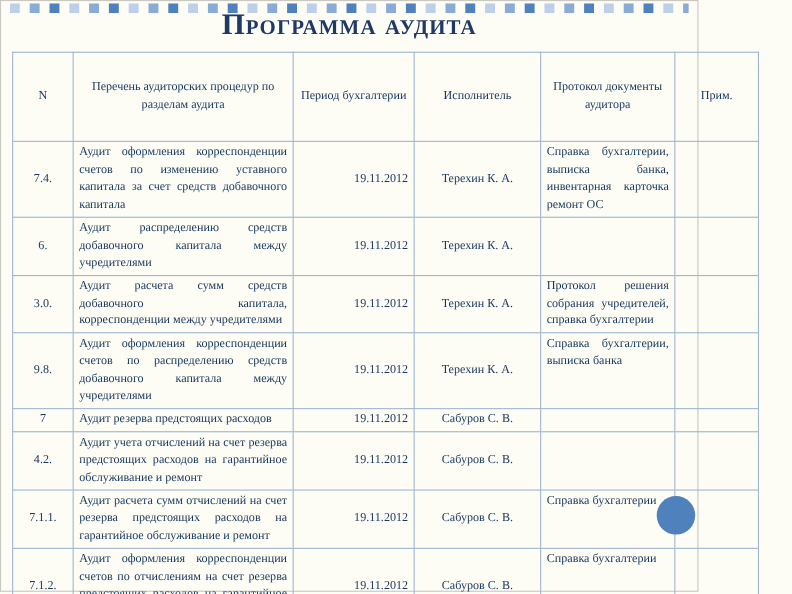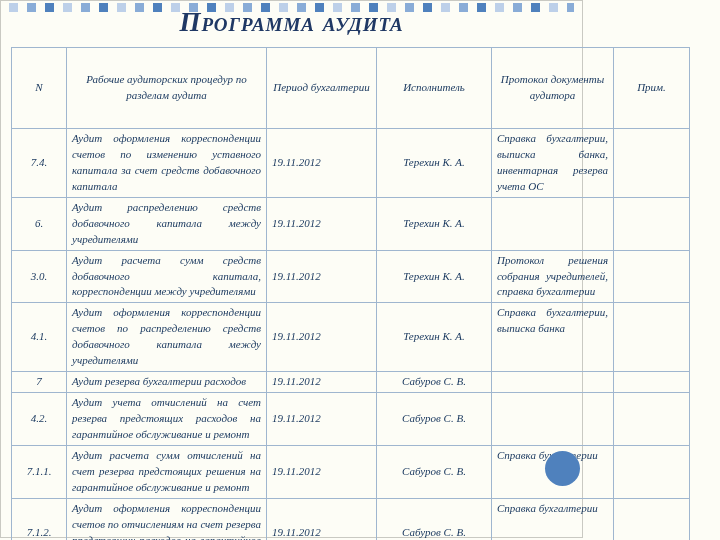--- a/index.html
+++ b/index.html
@@ -2,40 +2,40 @@
 <html style="--background: #fdfdf6; --text: #17365d; --title_text: #1f3864; --border: #9fb6cf; --accent: #4f81bd;"><head>
 <meta charset="utf-8">
 <style>
   html,body{margin:0;padding:0;}
   body{
     width:720px;height:540px;overflow:hidden;
     background:var(--background,#fdfdf6);
     color:var(--text,#17365d);
     font-family:"Liberation Serif","DejaVu Serif",serif;
   }
-  .slide{position:relative;width:583px;height:538px;border:1px solid #c9c9c2;box-sizing:border-box;font-style:italic;}
+  .slide{position:relative;width:635px;height:538px;border:1px solid #c9c9c2;box-sizing:border-box;}
   .top-strip{position:absolute;top:2px;left:8px;right:8px;height:9px;display:flex;gap:9px;overflow:hidden;}
   .sq{width:9px;height:9px;flex:0 0 9px;}
   .title{
     margin:0;position:absolute;top:6px;left:0;right:0;text-align:center;
     font-size:27px;font-weight:bold;font-variant:small-caps;letter-spacing:1px;
     color:var(--title_text,#1f3864);
   }
   table.audit{
     position:absolute;top:46px;left:10px;width:678px;
     border-collapse:collapse;table-layout:fixed;font-size:11px;
   }
   table.audit th, table.audit td{
     border:1px solid var(--border,#9fb6cf);
     padding:2px 5px;line-height:1.45;word-wrap:break-word;
   }
   table.audit th{font-weight:normal;text-align:center;vertical-align:middle;height:76px;}
   td.n{text-align:center;vertical-align:middle;}
   td.procedure{text-align:justify;vertical-align:top;}
-  td.period{text-align:left;vertical-align:middle;}
+  td.period{text-align:right;vertical-align:middle;}
   td.executor{text-align:center;vertical-align:middle;}
   td.documents{text-align:justify;vertical-align:top;}
   td.note{vertical-align:top;}
   .circle{
     position:absolute;top:450px;right:2px;width:35px;height:35px;
     border-radius:50%;background:var(--accent,#4f81bd);
   }
 </style>
 </head>
 <body>
@@ -87,79 +87,79 @@
       <col style="width:55px">
       <col style="width:200px">
       <col style="width:110px">
       <col style="width:115px">
       <col style="width:122px">
       <col style="width:76px">
     </colgroup>
     <thead>
       <tr id="headRow">
           <th>N</th>
-          <th>Рабочие аудиторских процедур по разделам аудита</th>
+          <th>Перечень аудиторских процедур по разделам аудита</th>
           <th>Период бухгалтерии</th>
           <th>Исполнитель</th>
           <th>Протокол документы аудитора</th>
           <th>Прим.</th>
         </tr>
     </thead>
     <tbody id="bodyRows">
         <tr>
           <td class="n">7.4.</td>
           <td class="procedure">Аудит оформления корреспонденции счетов по изменению уставного капитала за счет средств добавочного капитала</td>
           <td class="period">19.11.2012</td>
           <td class="executor">Терехин К. А.</td>
-          <td class="documents">Справка бухгалтерии, выписка банка, инвентарная резерва учета ОС</td>
+          <td class="documents">Справка бухгалтерии, выписка банка, инвентарная карточка ремонт ОС</td>
           <td class="note"></td>
         </tr>
         <tr>
           <td class="n">6.</td>
           <td class="procedure">Аудит распределению средств добавочного капитала между учредителями</td>
           <td class="period">19.11.2012</td>
           <td class="executor">Терехин К. А.</td>
           <td class="documents"></td>
           <td class="note"></td>
         </tr>
         <tr>
           <td class="n">3.0.</td>
           <td class="procedure">Аудит расчета сумм средств добавочного капитала, корреспонденции между учредителями</td>
           <td class="period">19.11.2012</td>
           <td class="executor">Терехин К. А.</td>
           <td class="documents">Протокол решения собрания учредителей, справка бухгалтерии</td>
           <td class="note"></td>
         </tr>
         <tr>
-          <td class="n">4.1.</td>
+          <td class="n">9.8.</td>
           <td class="procedure">Аудит оформления корреспонденции счетов по распределению средств добавочного капитала между учредителями</td>
           <td class="period">19.11.2012</td>
           <td class="executor">Терехин К. А.</td>
           <td class="documents">Справка бухгалтерии, выписка банка</td>
           <td class="note"></td>
         </tr>
         <tr>
           <td class="n">7</td>
-          <td class="procedure">Аудит резерва бухгалтерии расходов</td>
+          <td class="procedure">Аудит резерва предстоящих расходов</td>
           <td class="period">19.11.2012</td>
           <td class="executor">Сабуров С. В.</td>
           <td class="documents"></td>
           <td class="note"></td>
         </tr>
         <tr>
           <td class="n">4.2.</td>
           <td class="procedure">Аудит учета отчислений на счет резерва предстоящих расходов на гарантийное обслуживание и ремонт</td>
           <td class="period">19.11.2012</td>
           <td class="executor">Сабуров С. В.</td>
           <td class="documents"></td>
           <td class="note"></td>
         </tr>
         <tr>
           <td class="n">7.1.1.</td>
-          <td class="procedure">Аудит расчета сумм отчислений на счет резерва предстоящих решения на гарантийное обслуживание и ремонт</td>
+          <td class="procedure">Аудит расчета сумм отчислений на счет резерва предстоящих расходов на гарантийное обслуживание и ремонт</td>
           <td class="period">19.11.2012</td>
           <td class="executor">Сабуров С. В.</td>
           <td class="documents">Справка бухгалтерии</td>
           <td class="note"></td>
         </tr>
         <tr>
           <td class="n">7.1.2.</td>
           <td class="procedure">Аудит оформления корреспонденции счетов по отчислениям на счет резерва предстоящих расходов на гарантийное обслуживание и ремонт</td>
           <td class="period">19.11.2012</td>
           <td class="executor">Сабуров С. В.</td>

